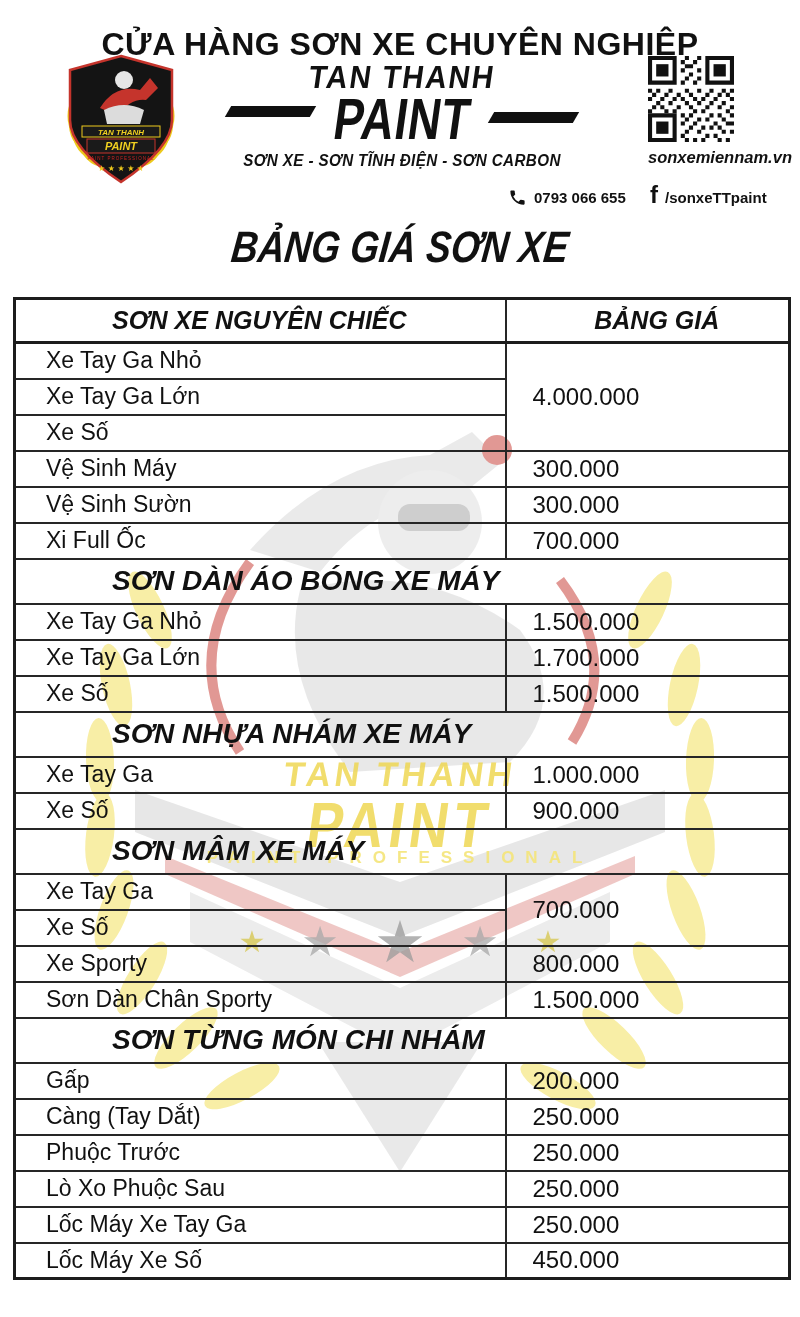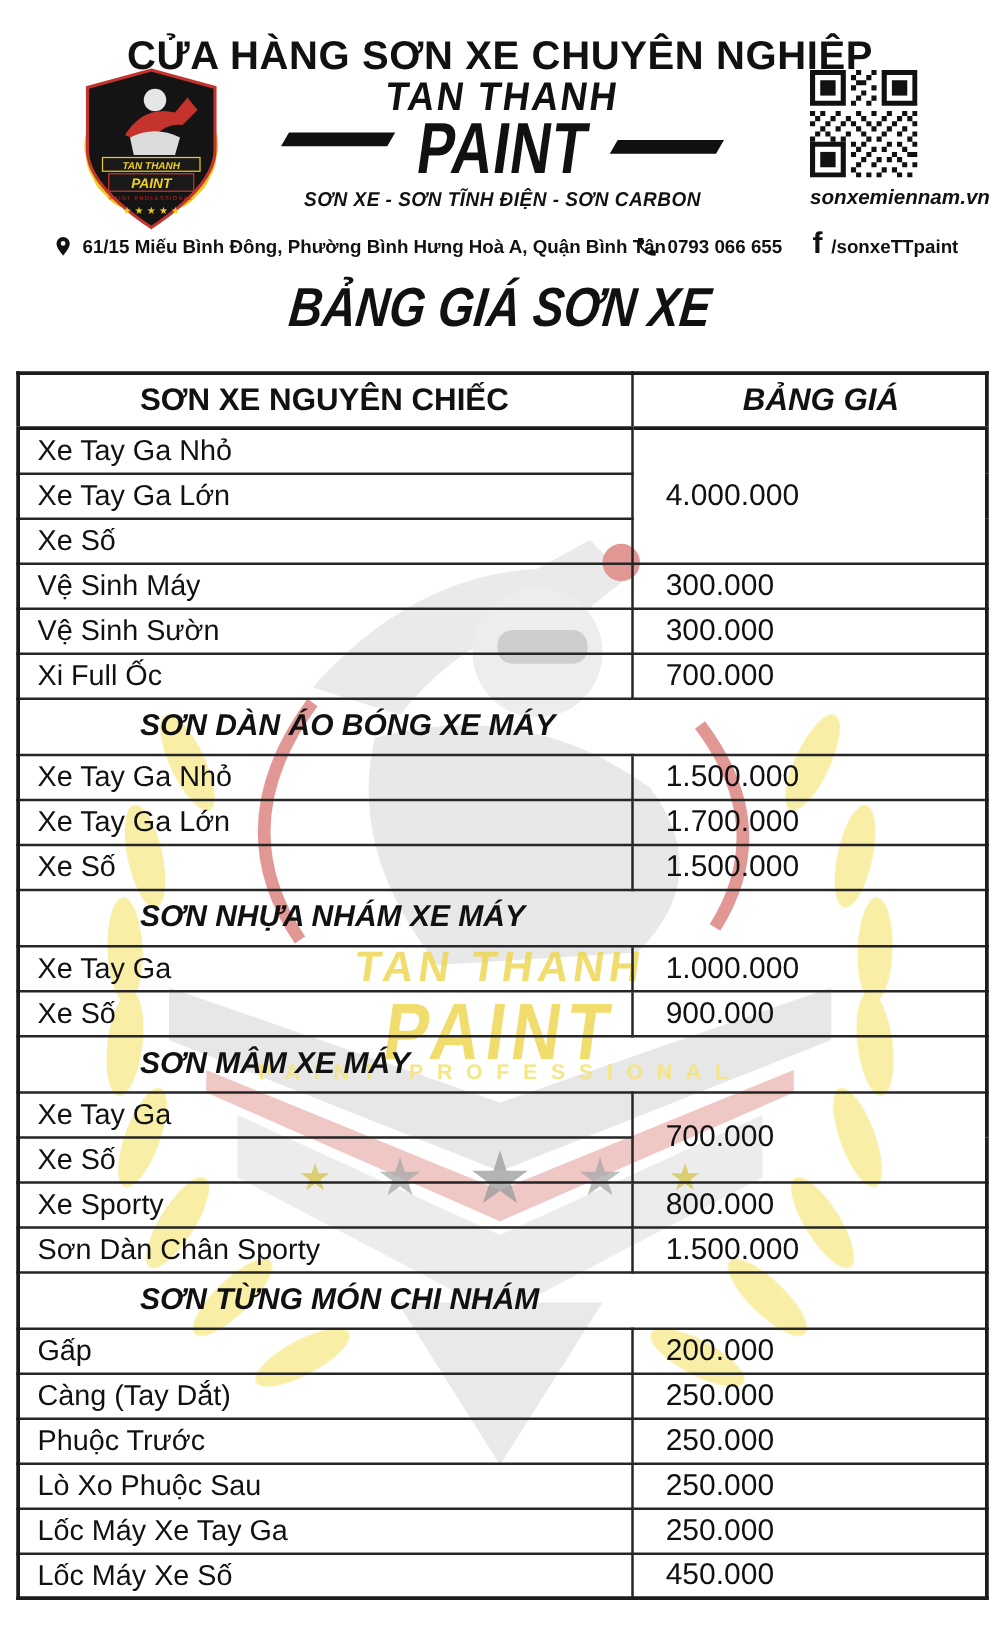--- a/index.html
+++ b/index.html
@@ -54,25 +54,25 @@
 
   
   table.price{position:absolute;left:13px;top:297px;width:775px;z-index:1;
     border-collapse:collapse;table-layout:fixed;background:transparent;
     border:3px solid #1c1c1c;}
   table.price td{border:2px solid #262626;vertical-align:middle;background:transparent;}
   tr.hdr{height:44px;}
   tr.hdr td{border-bottom:3px solid #1c1c1c;}
   tr.sec{height:45px;}
   tr.data{height:36px;}
-  td.c-label{font-size:23px;padding-left:14px;margin-top:48px;}
+  td.c-label{font-size:23px;padding-left:30px;margin-top:48px;}
   td.c-price{font-size:24px;text-align:left;padding-left:26px;margin-top:47px;}
-  td.c-head{font-size:25px;font-weight:bold;padding-left:96px;}
+  td.c-head{font-size:25px;font-weight:bold;font-style:italic;padding-left:96px;}
   td.c-head2{font-size:25px;font-weight:bold;font-style:italic;text-align:center;padding-left:20px;}
-  td.c-section{font-size:24px;font-weight:bold;font-style:italic;padding-left:96px;}
+  td.c-section{font-size:28px;font-weight:bold;font-style:italic;padding-left:96px;}
 </style>
 </head>
 <body>
 
 <div class="watermark">
   <svg class="wm-svg" width="800" height="800" viewBox="0 0 800 800">
     <defs>
         <ellipse id="leaf" rx="42" ry="14"></ellipse>
       </defs>
 
@@ -174,26 +174,20 @@
         <rect x="64" y="8" width="12" height="12"></rect>
       <path fill-rule="evenodd" d="M0,56h28v28h-28zM4,60h20v20h-20z"></path>
         <rect x="8" y="64" width="12" height="12"></rect>
       <path d="M36,0h4v4h-4zM48,0h4v4h-4zM32,4h4v4h-4zM44,4h4v4h-4zM36,8h4v4h-4zM40,8h4v4h-4zM32,12h4v4h-4zM48,12h4v4h-4zM40,16h4v4h-4zM36,20h4v4h-4zM48,20h4v4h-4zM32,24h4v4h-4zM44,24h4v4h-4zM0,32h4v4h-4zM8,32h4v4h-4zM20,32h4v4h-4zM36,32h4v4h-4zM48,32h4v4h-4zM60,32h4v4h-4zM72,32h4v4h-4zM80,32h4v4h-4zM4,36h4v4h-4zM16,36h4v4h-4zM28,36h4v4h-4zM40,36h4v4h-4zM56,36h4v4h-4zM68,36h4v4h-4zM76,36h4v4h-4zM0,40h4v4h-4zM12,40h4v4h-4zM24,40h4v4h-4zM32,40h4v4h-4zM44,40h4v4h-4zM52,40h4v4h-4zM64,40h4v4h-4zM80,40h4v4h-4zM8,44h4v4h-4zM20,44h4v4h-4zM36,44h4v4h-4zM48,44h4v4h-4zM60,44h4v4h-4zM72,44h4v4h-4zM4,48h4v4h-4zM12,48h4v4h-4zM28,48h4v4h-4zM40,48h4v4h-4zM56,48h4v4h-4zM68,48h4v4h-4zM80,48h4v4h-4zM0,52h4v4h-4zM16,52h4v4h-4zM24,52h4v4h-4zM44,52h4v4h-4zM52,52h4v4h-4zM76,52h4v4h-4zM32,56h4v4h-4zM40,56h4v4h-4zM60,56h4v4h-4zM68,56h4v4h-4zM80,56h4v4h-4zM36,60h4v4h-4zM48,60h4v4h-4zM56,60h4v4h-4zM72,60h4v4h-4zM32,64h4v4h-4zM44,64h4v4h-4zM64,64h4v4h-4zM76,64h4v4h-4zM80,64h4v4h-4zM40,68h4v4h-4zM52,68h4v4h-4zM60,68h4v4h-4zM68,68h4v4h-4zM36,72h4v4h-4zM48,72h4v4h-4zM72,72h4v4h-4zM80,72h4v4h-4zM32,76h4v4h-4zM56,76h4v4h-4zM64,76h4v4h-4zM36,80h4v4h-4zM44,80h4v4h-4zM52,80h4v4h-4zM68,80h4v4h-4zM76,80h4v4h-4z"></path>
     </g>
   </svg>
   <div class="website">sonxemiennam.vn</div>
 </div>
 
 <div class="contact">
-  <div class="contact-item ci-address">
-    <svg width="17" height="22" viewBox="0 0 24 24" fill="#111">
-      <path d="M12,1.5A7.5,7.5,0,0,0,4.5,9c0,5.6,7.5,13.5,7.5,13.5S19.5,14.6,19.5,9A7.5,7.5,0,0,0,12,1.5Zm0,10A2.7,2.7,0,1,1,14.7,8.8,2.7,2.7,0,0,1,12,11.5Z"></path>
-    </svg>
-    <span>61/15 Miếu Bình Đông, Phường Bình Hưng Hoà A, Quận Bình Tân</span>
-  </div>
   <div class="contact-item ci-phone">
     <svg width="19" height="19" viewBox="0 0 24 24" fill="#111">
       <path d="M6.62,10.79a15.05,15.05,0,0,0,6.59,6.59l2.2-2.2a1,1,0,0,1,1-.25,11.36,11.36,0,0,0,3.57.57,1,1,0,0,1,1,1V20a1,1,0,0,1-1,1A17,17,0,0,1,3,4,1,1,0,0,1,4,3H7.5a1,1,0,0,1,1,1,11.36,11.36,0,0,0,.57,3.57,1,1,0,0,1-.25,1Z"></path>
     </svg>
     <span>0793 066 655</span>
   </div>
   <div class="contact-item ci-facebook">
     <span class="fb-glyph">f</span>
     <span>/sonxeTTpaint</span>
   </div>

